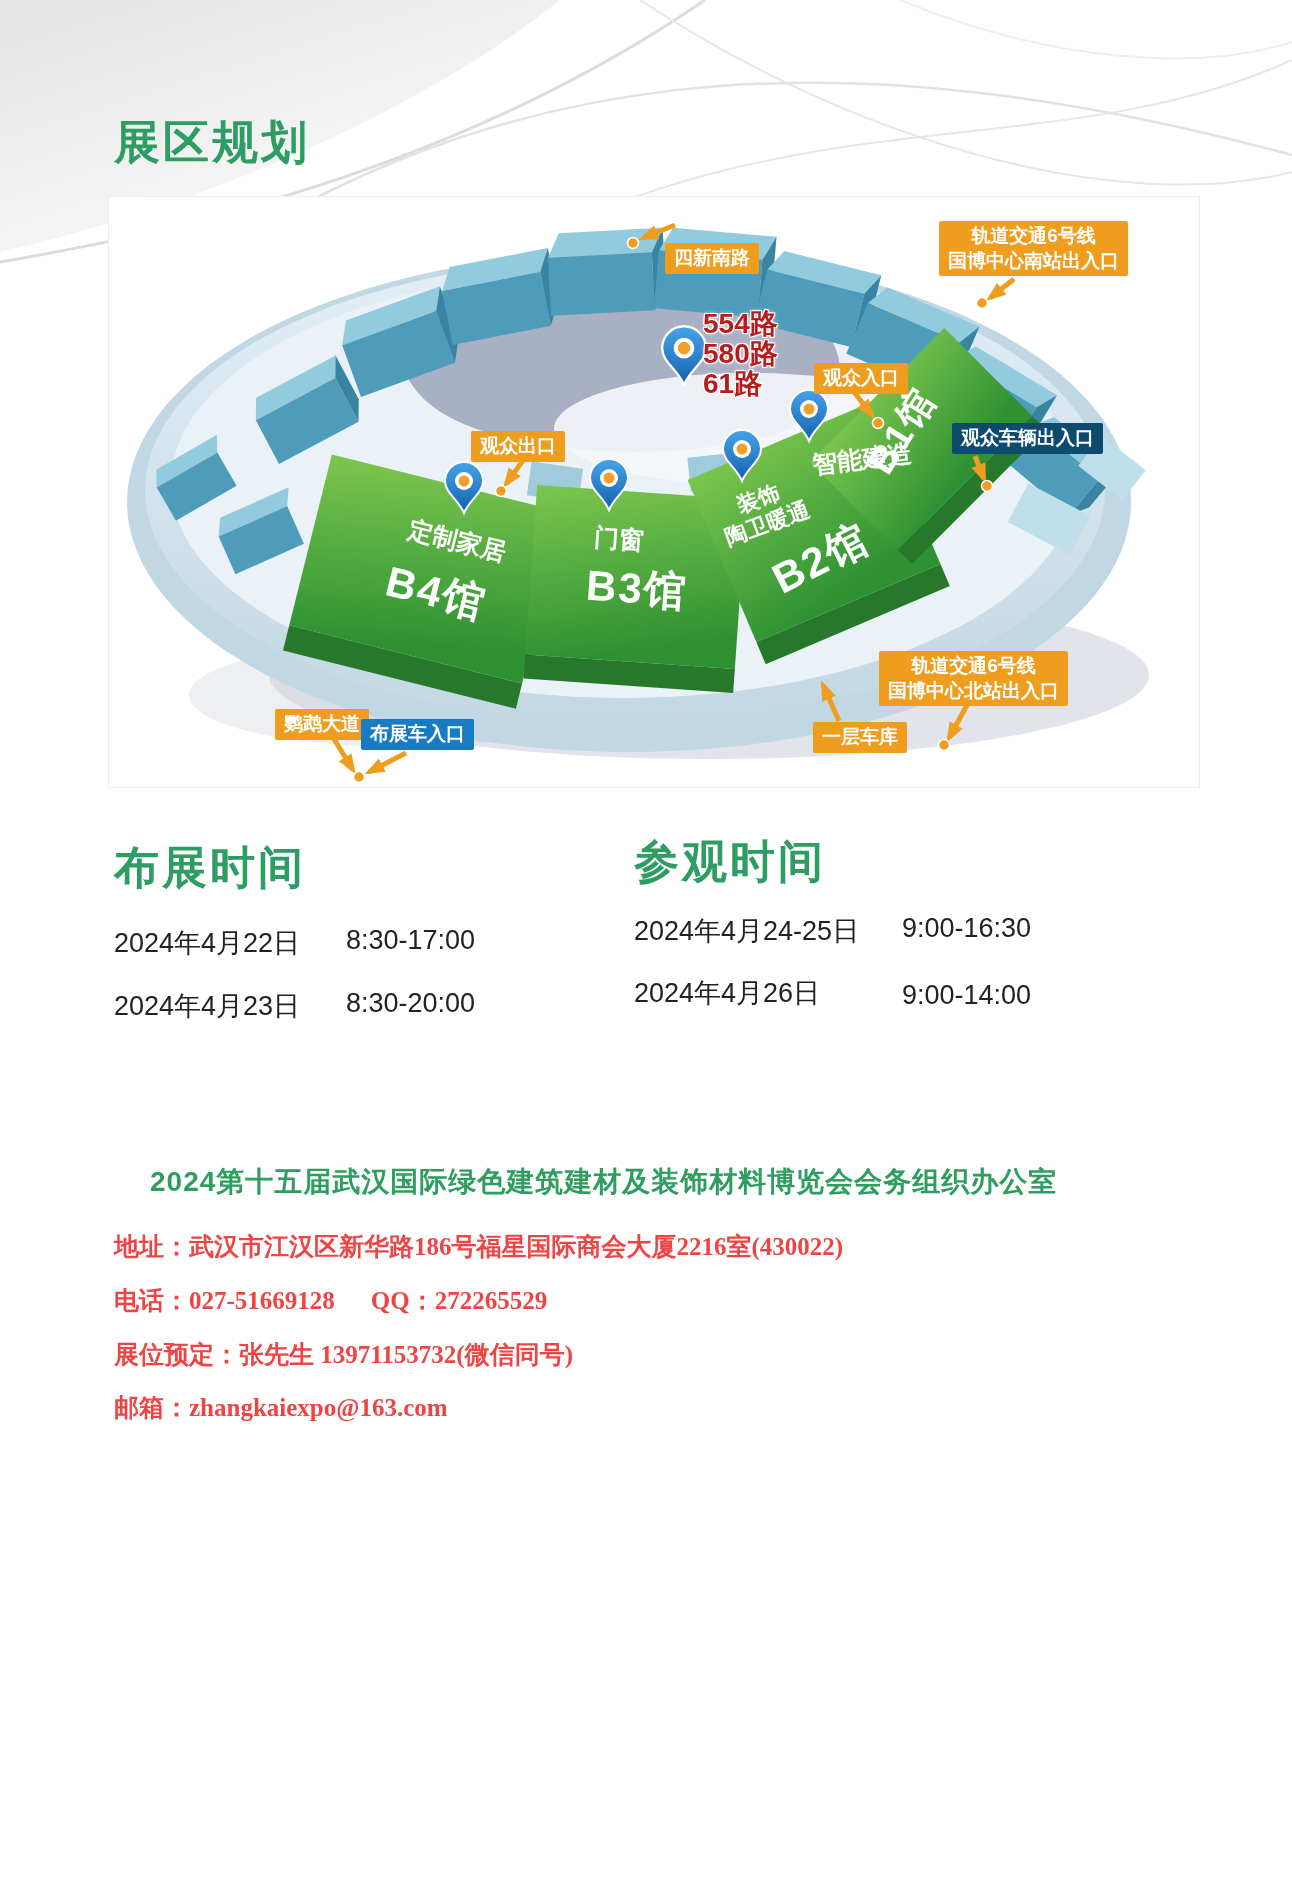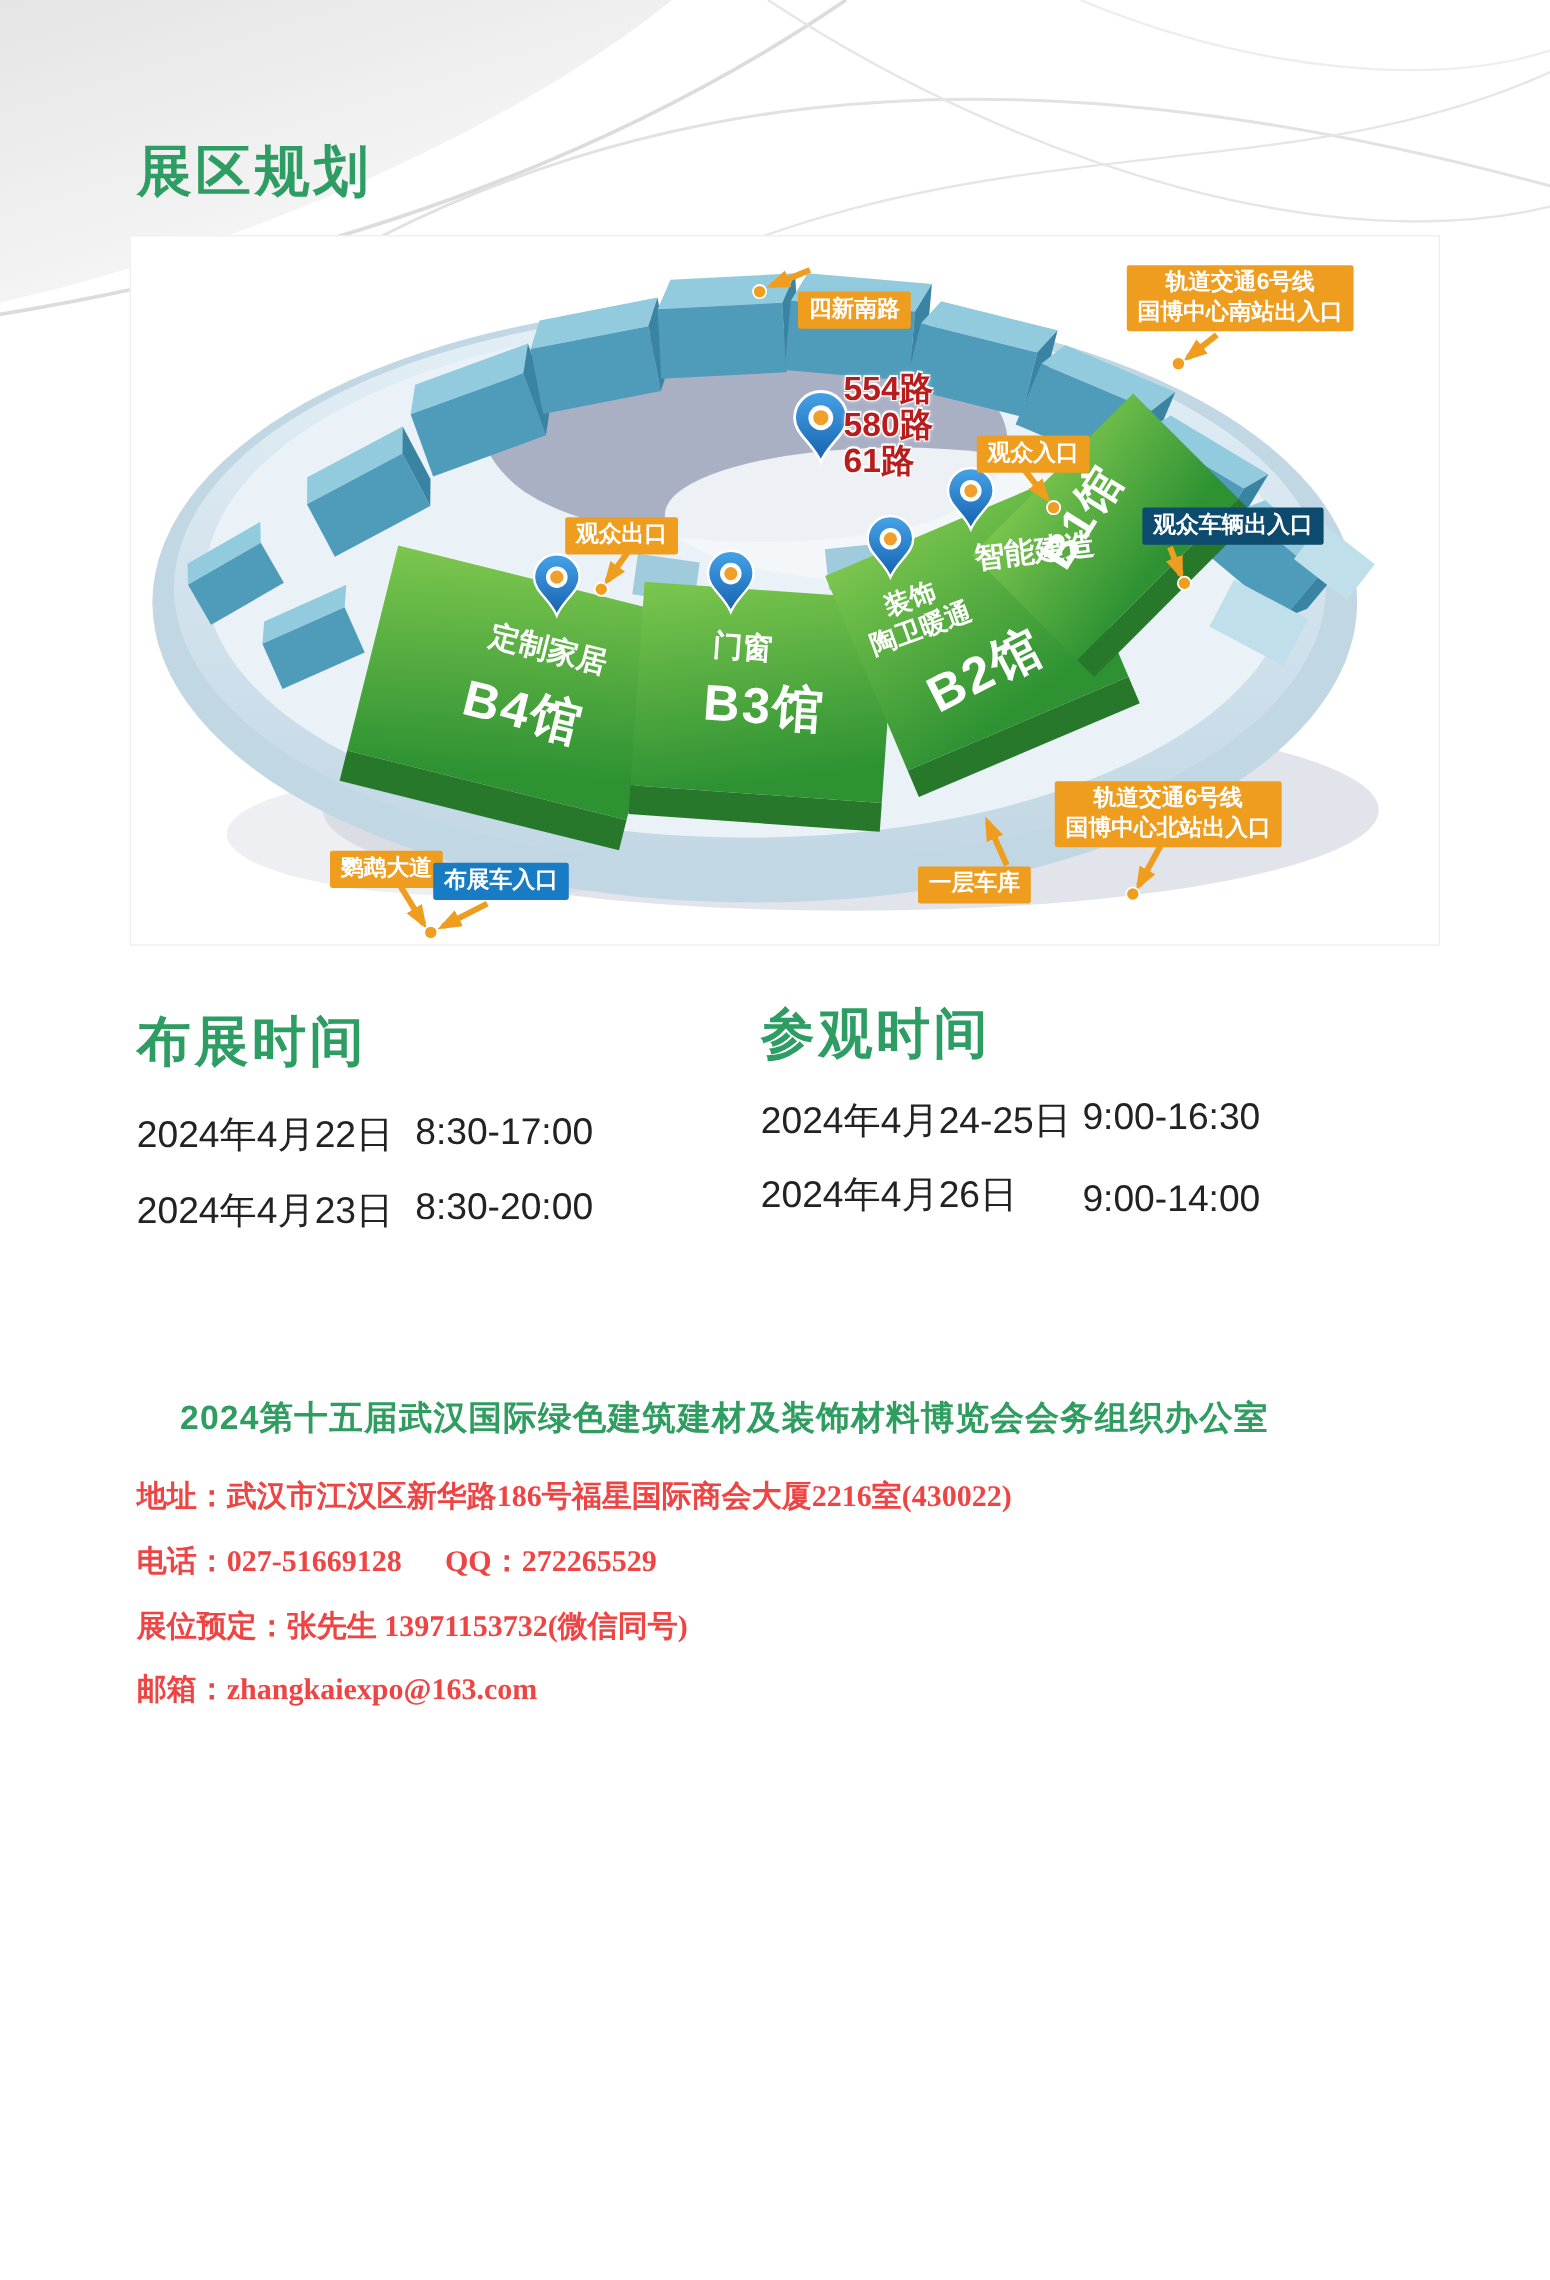--- a/index.html
+++ b/index.html
@@ -32,21 +32,21 @@
     text-shadow:-1px -1px 0 #fff,1px -1px 0 #fff,-1px 1px 0 #fff,1px 1px 0 #fff,0 0 4px #fff;
   }
   .hall-cat,.hall-name{
     position:absolute;color:#fff;font-weight:bold;white-space:nowrap;z-index:2;
     transform-origin:center;text-align:center;
   }
   .hall-cat{font-size:25px;}
   .hall-name{font-size:42px;letter-spacing:2px;}
   
   .section-h{position:absolute;font-size:45px;font-weight:bold;color:#2E9D64;letter-spacing:3px;z-index:2;}
-  .daterow{position:absolute;display:flex;font-size:31px;color:#222;z-index:2;}
+  .daterow{position:absolute;display:flex;font-size:27px;color:#222;z-index:2;}
   .daterow .d1{min-width:232px;}
   .daterow.right .d1{min-width:268px;}
   
   .contact-title{
     position:absolute;left:114px;top:1163px;font-size:28px;font-weight:bold;
     color:#2E9D5F;letter-spacing:1px;z-index:2;margin-left:36px;
   }
   .contact-line{
     position:absolute;left:114px;font-family:"Liberation Serif","DejaVu Serif",serif;
     font-weight:bold;font-size:25px;color:#ef4444;z-index:2;white-space:nowrap;
@@ -232,21 +232,21 @@
     <div>554路</div>
     <div>580路</div>
     <div>61路</div>
   </div>
 
   <div class="lbl orange" style="left:705px;top:166px;">观众入口</div>
   <div class="lbl orange" style="left:362px;top:234px;">观众出口</div>
   <div class="lbl green" style="left:843px;top:226px;">观众车辆出入口</div>
   <div class="lbl orange" style="left:166px;top:512px;">鹦鹉大道</div>
   <div class="lbl blue" style="left:252px;top:522px;">布展车入口</div>
-  <div class="lbl orange" style="left:656px;top:525px;text-align:right;">一层车库</div>
+  <div class="lbl orange" style="left:704px;top:525px;text-align:right;">一层车库</div>
 
   <div class="lbl orange" style="left:770px;top:454px;">
     <div>轨道交通6号线</div>
     <div>国博中心北站出入口</div>
   </div>
 
   <div class="hall-cat" style="left:348px;top:344px;transform:translate(-50%,-50%) rotate(14deg);">定制家居</div>
   <div class="hall-name" style="left:327px;top:396px;transform:translate(-50%,-50%) rotate(14deg);">B4馆</div>
 
   <div class="hall-cat" style="left:510px;top:342px;transform:translate(-50%,-50%) rotate(4deg);">门窗</div>

